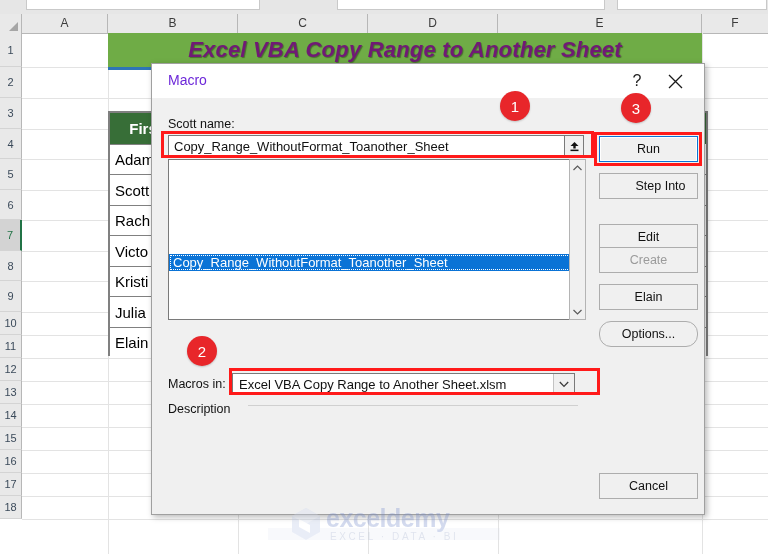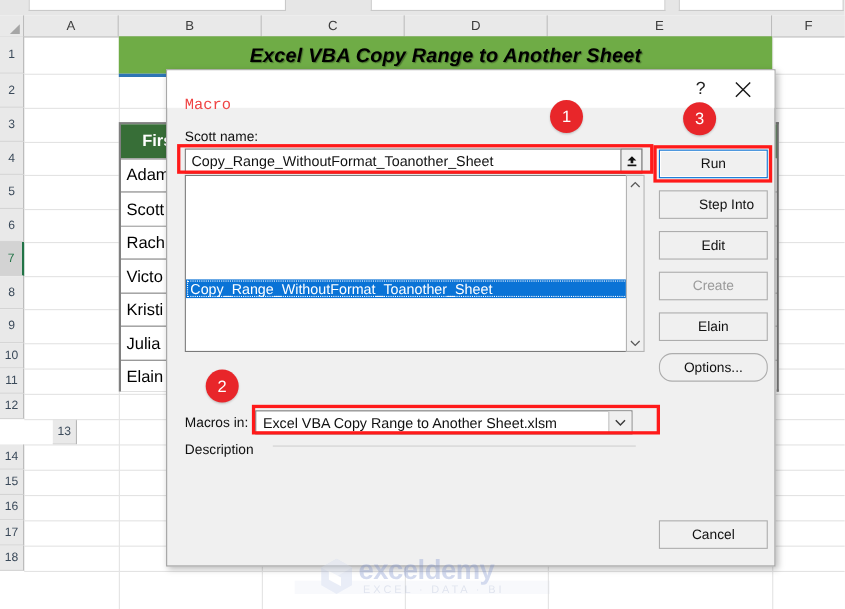--- a/index.html
+++ b/index.html
@@ -24,41 +24,41 @@
     font-size:12px;color:#3c3c3c;background:#e9e9e9;border-right:1px solid #b7b7b7;box-sizing:border-box;}
 
   .rowhead{position:absolute;left:0;width:22px;background:#e9e9e9;border-right:1px solid #b7b7b7;border-bottom:1px solid #d4d4d4;
     box-sizing:border-box;font-size:11px;color:#3b4a5a;text-align:center;}
   .rowhead.sel{background:#d3d3d3;color:#217346;border-right:2px solid #217346;}
 
   .gridline-v{position:absolute;width:1px;background:#e3e3e3;}
   .gridline-h{position:absolute;height:1px;background:#e3e3e3;}
 
   
-  .banner{position:absolute;background:#6fac46;color:#000000;
-    font-weight:bold;font-style:italic;font-size:18px;
+  .banner{position:absolute;background:#6fac46;color:#701a75;
+    font-weight:bold;font-style:italic;font-size:22px;
     display:flex;align-items:center;justify-content:center;
     text-shadow:1px 1px 1px rgba(0,0,0,.35);letter-spacing:.2px;}
   .banner-under{position:absolute;height:3px;background:#2e75b6;}
 
   
   .tbl{position:absolute;border:2px solid #808080;box-sizing:border-box;background:#fff;}
   .th{position:absolute;background:#376e37;color:#fff;font-weight:bold;font-size:15px;
       display:flex;align-items:center;justify-content:center;box-sizing:border-box;}
   .td{position:absolute;background:#ffffff;color:#000;font-size:15px;box-sizing:border-box;
       border-top:1px solid #808080;display:flex;align-items:center;padding-left:5px;}
 
   
   .tbl-right{position:absolute;border:2px solid #808080;border-left:none;box-sizing:border-box;background:#fff;}
 
   
   .dlg{position:absolute;left:151px;top:63px;width:552px;height:450px;
        background:#f0f0f0;border:1px solid #a0a0a0;box-shadow:2px 2px 6px rgba(0,0,0,.28);}
   .dlg-title{position:absolute;left:0;top:0;width:100%;height:34px;background:#ffffff;box-sizing:border-box;}
-  .dlg-title-text{position:absolute;left:16px;top:24px;font-size:14px;color:#ef4444;font-family:Liberation Mono, monospace;}
+  .dlg-title-text{position:absolute;left:16px;top:8px;font-size:14px;color:#6d28d9;}
   .dlg-help{position:absolute;right:54px;top:5px;width:26px;height:24px;font-size:16px;color:#222;
             display:flex;align-items:center;justify-content:center;cursor:default;}
   .dlg-close{position:absolute;right:14px;top:5px;width:30px;height:24px;display:flex;align-items:center;justify-content:center;cursor:default;}
   .dlg-close svg{display:block;}
 
   .lbl{position:absolute;font-size:12.5px;color:#111;}
 
   .name-input{position:absolute;left:16px;top:71px;width:416px;height:23px;background:#fff;
     border:1px solid #7a7a7a;box-sizing:border-box;display:flex;align-items:center;
     font-size:13px;color:#111;padding-left:5px;}
@@ -127,21 +127,21 @@
       <div class="rowhead" style="top: 84px; height: 31px; line-height: 31px;">3</div>
       <div class="rowhead" style="top: 115px; height: 30px; line-height: 30px;">4</div>
       <div class="rowhead" style="top: 145px; height: 31px; line-height: 31px;">5</div>
       <div class="rowhead" style="top: 176px; height: 30px; line-height: 30px;">6</div>
       <div class="rowhead sel" style="top: 206px; height: 31px; line-height: 31px;">7</div>
       <div class="rowhead" style="top: 237px; height: 30px; line-height: 30px;">8</div>
       <div class="rowhead" style="top: 267px; height: 31px; line-height: 31px;">9</div>
       <div class="rowhead" style="top: 298px; height: 23px; line-height: 23px;">10</div>
       <div class="rowhead" style="top: 321px; height: 23px; line-height: 23px;">11</div>
       <div class="rowhead" style="top: 344px; height: 23px; line-height: 23px;">12</div>
-      <div class="rowhead" style="top: 367px; height: 23px; line-height: 23px; margin-left: 48px;">13</div>
+      <div class="rowhead" style="top: 367px; height: 23px; line-height: 23px;">13</div>
       <div class="rowhead" style="top: 390px; height: 23px; line-height: 23px;">14</div>
       <div class="rowhead" style="top: 413px; height: 23px; line-height: 23px;">15</div>
       <div class="rowhead" style="top: 436px; height: 23px; line-height: 23px;">16</div>
       <div class="rowhead" style="top: 459px; height: 23px; line-height: 23px;">17</div>
       <div class="rowhead" style="top: 482px; height: 23px; line-height: 23px;">18</div>
     </div>
 
   <div id="vlines">
       <div class="gridline-v" style="left: 108px; top: 19px; height: 521px;"></div>
       <div class="gridline-v" style="left: 238px; top: 19px; height: 521px;"></div>
@@ -242,21 +242,21 @@
         <path d="M0.8 1 L5 5.4 L9.2 1" stroke="#3a3a3a" stroke-width="1.3" fill="none"></path>
       </svg>
   </div>
 
   <div class="lbl" style="left:16px;top:338px;">Description</div>
   <div class="desc-rule"></div>
   <div class="lbl" style="left:20px;top:360px;font-size:12px;color:#333;"></div>
 
   <div class="btn focused" style="left:447px;top:72px;">Run</div>
   <div class="btn" style="left:447px;top:109px;padding-left:24px;">Step Into</div>
-  <div class="btn" style="left:447px;top:146px;">Edit</div>
+  <div class="btn" style="left:447px;top:160px;">Edit</div>
   <div class="btn disabled" style="left:447px;top:183px;">Create</div>
   <div class="btn" style="left:447px;top:220px;">Elain</div>
   <div class="btn" style="left:447px;top:257px;border-radius:12px;">Options...</div>
   <div class="btn" style="left:447px;top:409px;">Cancel</div>
 </div>
 
 <div class="redbox" style="left:161px;top:131px;width:433px;height:27px;"></div>
 <div class="redbox" style="left:594px;top:132px;width:108px;height:34px;"></div>
 <div class="redbox" style="left:229px;top:368px;width:371px;height:27px;"></div>
 

